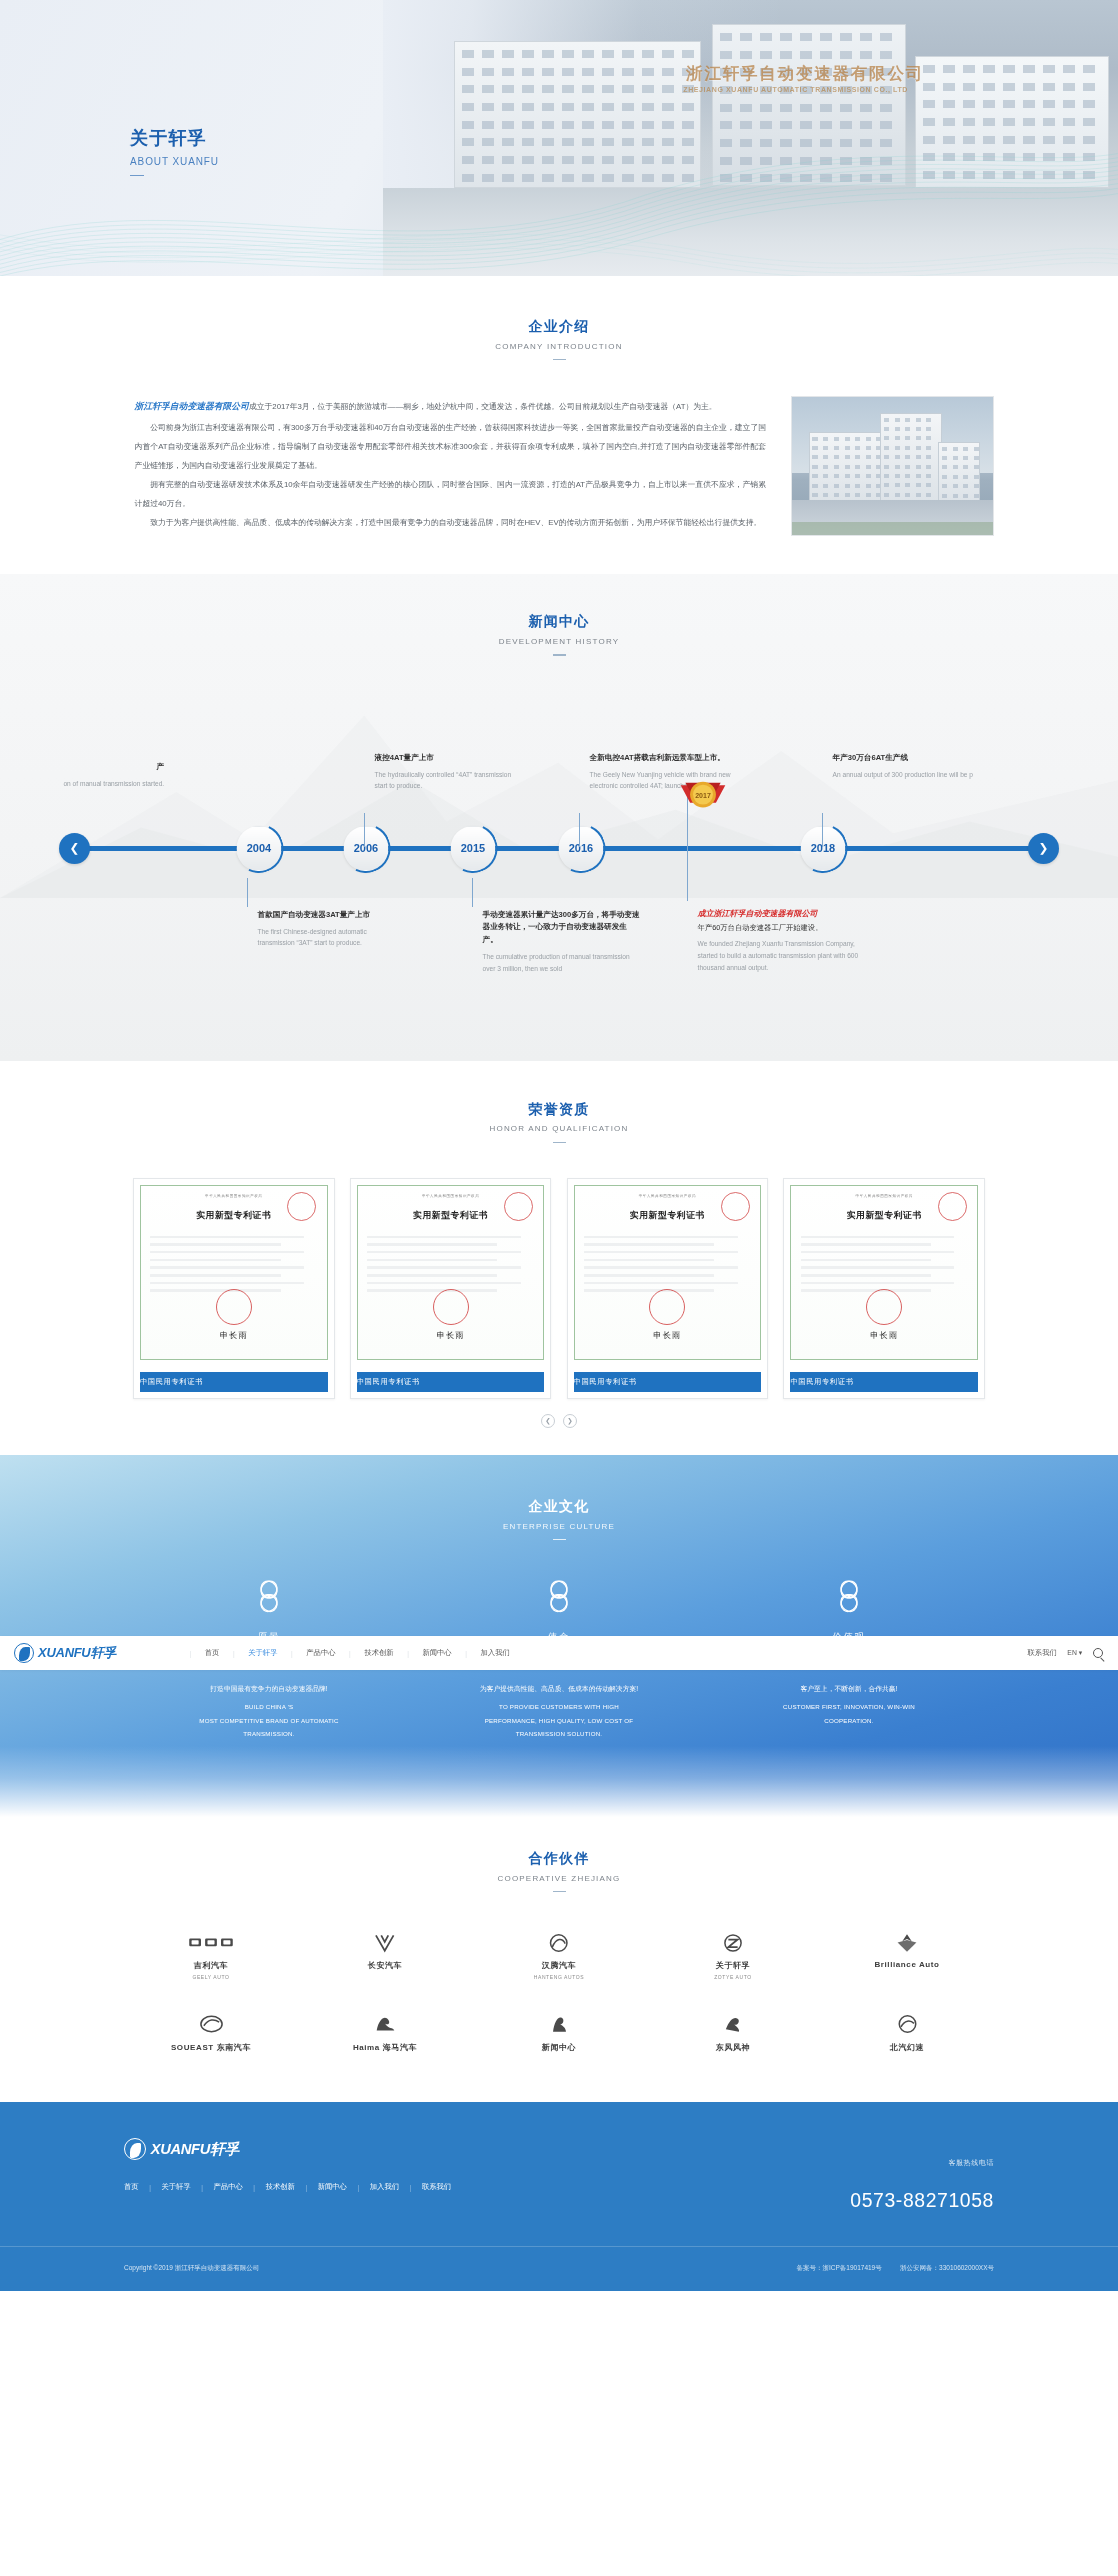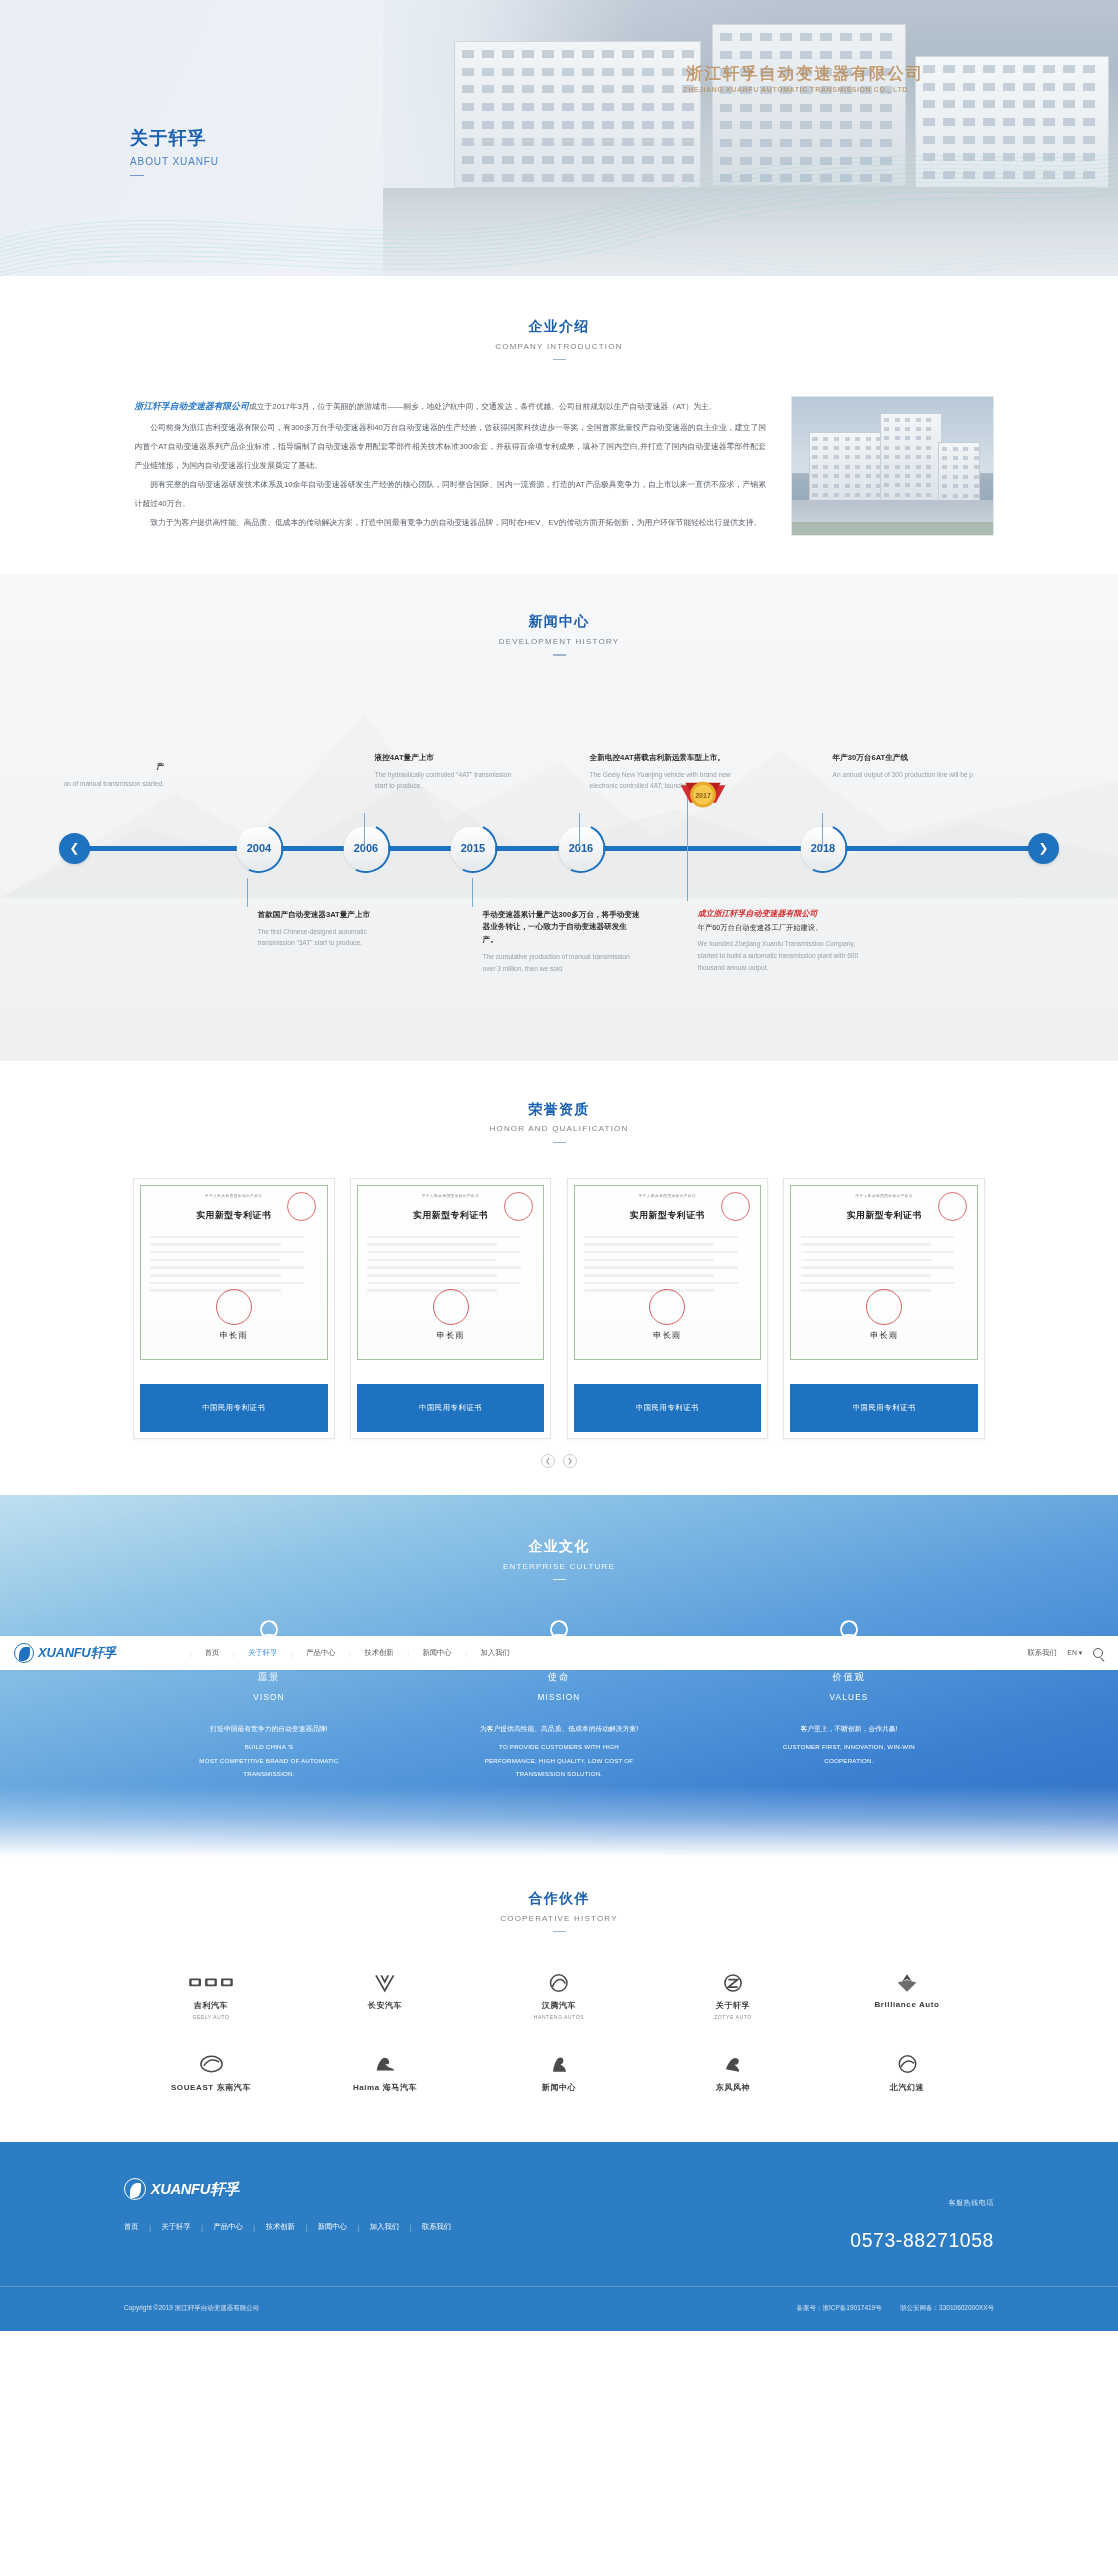--- a/index.html
+++ b/index.html
@@ -183,22 +183,22 @@
   .cert-lines i:nth-child(even){ width:78%; }
   .cert-stamp {
     position:absolute; left:50%; transform:translateX(-50%); bottom:34px;
     width:36px; height:36px; border-radius:50%; border:1.8px solid #cf3a3a; opacity:.8;
   }
   .cert-sign {
     position:absolute; left:50%; transform:translateX(-50%); bottom:17.6px;
     font-size:8.2px; color:#2a2a2a; letter-spacing:1.2px;
   }
   .cert-caption {
-    margin-top:24px; background:#1f72c0; color:#fff; text-align:center;
-    font-size:7.3px; padding:19px 0; letter-spacing:0.6px;
+    margin-top:12px; background:#1f72c0; color:#fff; 
+    font-size:7.3px; padding:5px 0; letter-spacing:0.6px;
   }
   .honor-dots { margin-top:15.3px; display:flex; justify-content:center; gap:8.2px; }
   .honor-dot {
     width:14px; height:14px; border-radius:50%; border:0.6px solid #c8ced4;
     display:flex; align-items:center; justify-content:center;
     color:#98a0a8; font-size:6.5px; background:#fff; cursor:pointer;
   }
 
   
   .navbar {
@@ -1025,21 +1025,21 @@
         <div class="cc-en">VALUES</div>
         <div class="cc-desc-cn">客户至上，不断创新，合作共赢!</div>
         <div class="cc-desc-en">CUSTOMER FIRST, INNOVATION, WIN-WIN<br>COOPERATION.</div>
       </div>
     </div>
   </section>
 
   <section class="partners">
     <div class="sec-head">
       <div class="sec-cn">合作伙伴</div>
-      <div class="sec-en">COOPERATIVE HISTORY</div>
+      <div class="sec-en">COOPERATIVE ZHEJIANG</div>
       <div class="sec-rule"></div>
     </div>
 
     <div class="partner-grid">
       <div class="partner">
         <div class="p-mark">
           <svg width="46" height="15.3" viewBox="0 0 78 26" fill="#4a4a4a">
               <rect x="2" y="6" width="20" height="13" rx="2"></rect>
               <rect x="29" y="6" width="20" height="13" rx="2"></rect>
               <rect x="56" y="6" width="20" height="13" rx="2"></rect>

